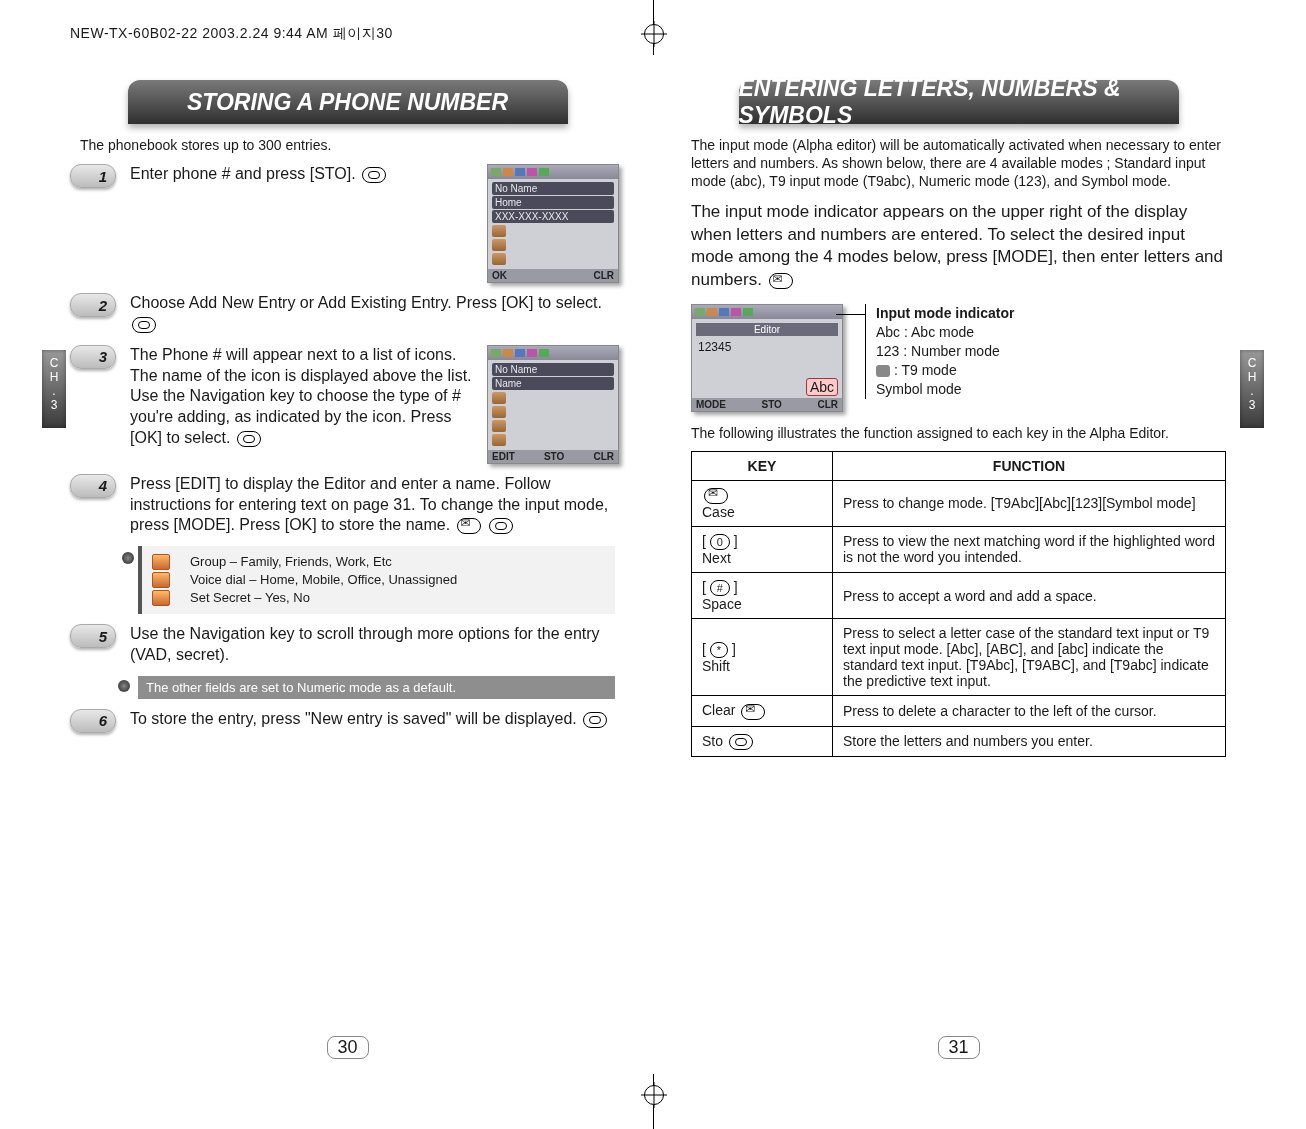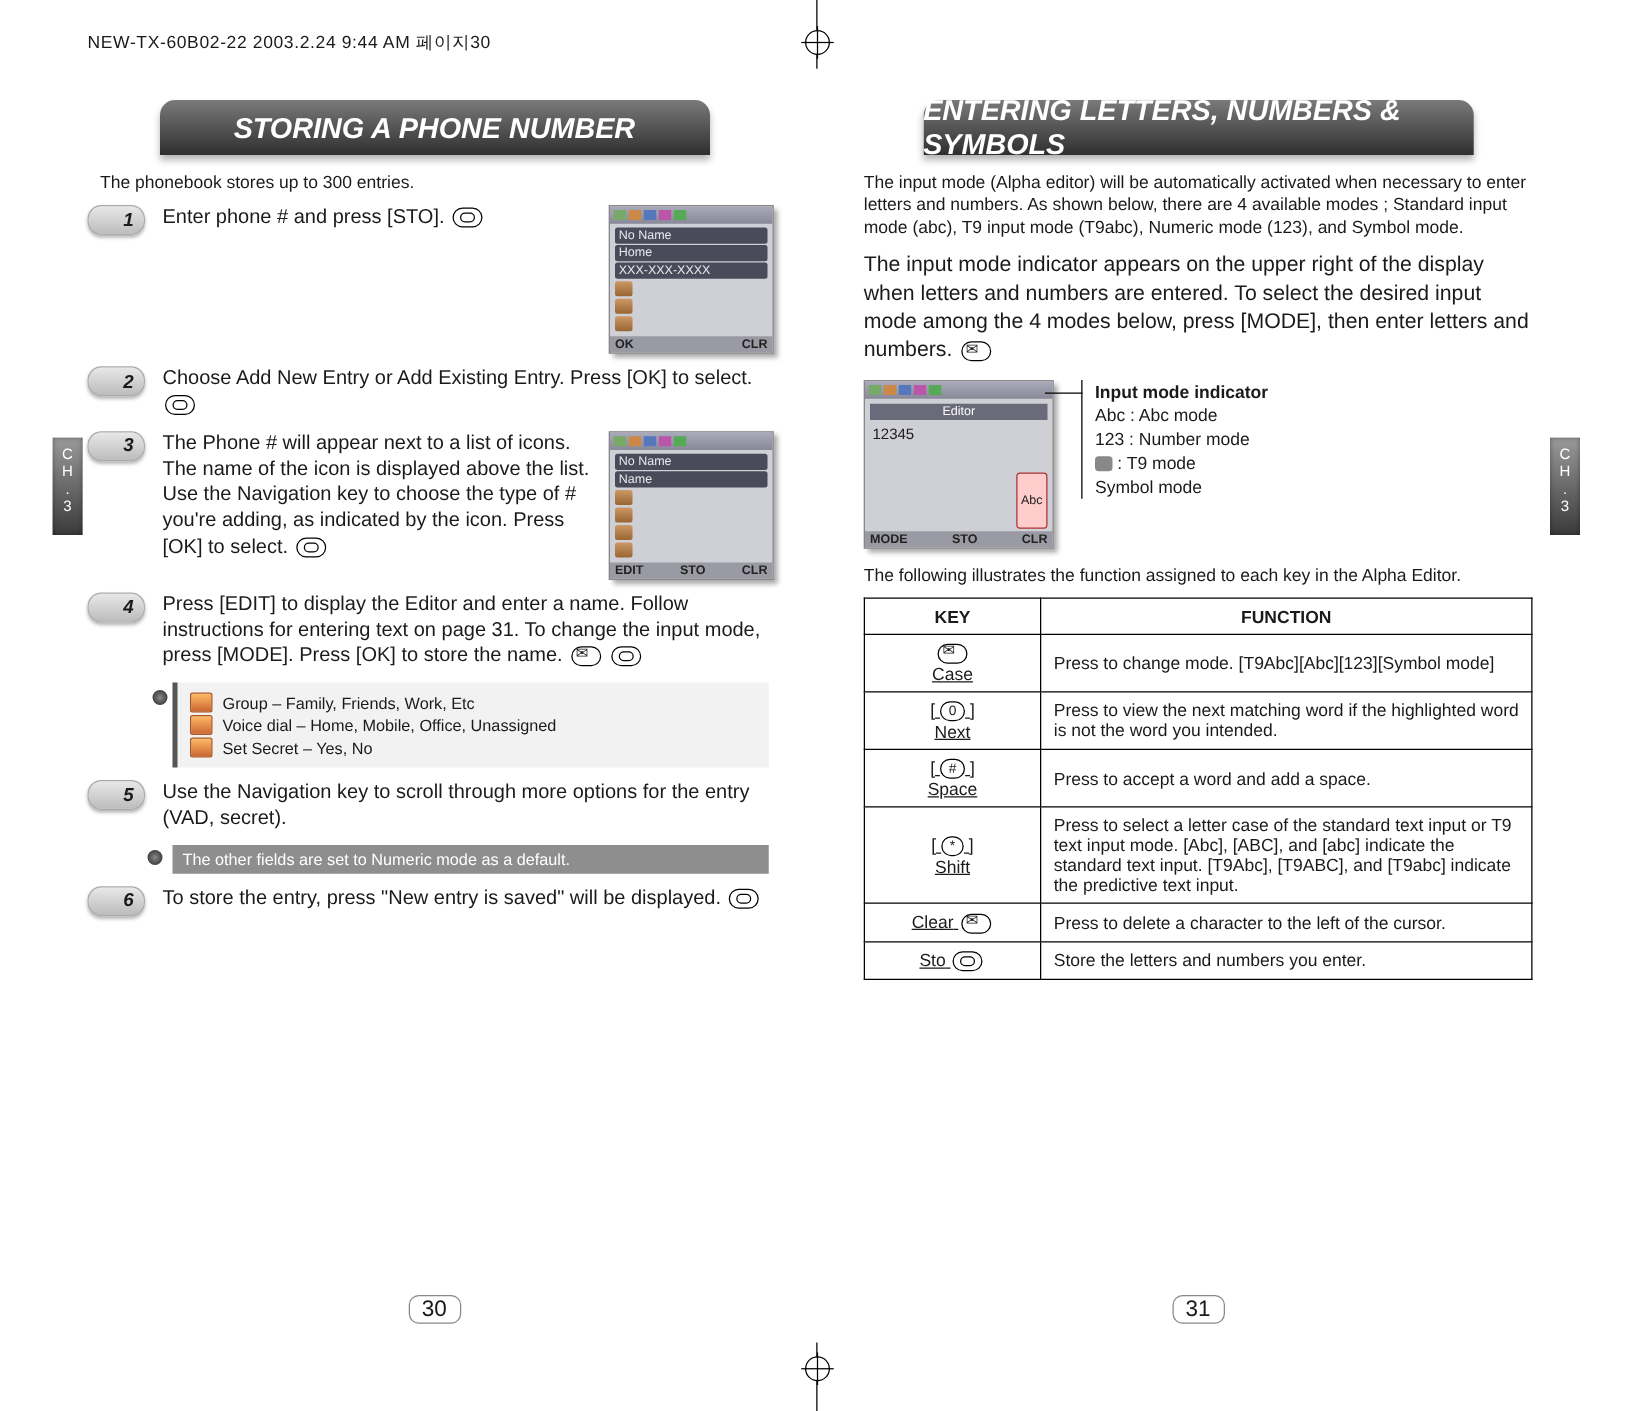--- a/index.html
+++ b/index.html
@@ -181,21 +181,21 @@
     background:#f2f2f2;
     padding:6px 10px;
     font-size:13px;
     position:relative;
   }
   .tip-box .bullet{
     position:absolute;left:-20px;top:6px;
     width:12px;height:12px;border-radius:50%;
     background:radial-gradient(#888,#222);
   }
-  .tip-row{display:flex;align-items:center;gap:8px;margin:2px 0;}
+  .tip-row{display:flex;align-items:flex-start;gap:20px;margin:2px 0;}
   .tip-row .ico{width:16px;height:14px;background:linear-gradient(#fb6,#c63);border:1px solid #a52;border-radius:2px;}
 
   .note-bar{
     margin:8px 10px 6px 68px;
     background:var(--note-bg);
     color:#fff;
     font-size:13px;
     padding:4px 8px;
     position:relative;
   }
@@ -225,21 +225,21 @@
     margin:8px 10px;
     width:calc(100% - 20px);
     font-size:14px;
   }
   table.keytable th, table.keytable td{
     border:1.5px solid #000;
     padding:6px 10px;
     vertical-align:middle;
   }
   table.keytable th{font-weight:bold;text-align:center;margin-top:32px;}
-  table.keytable td.keycell{text-align:center;width:120px;font-weight:normal;text-decoration:underline;}
+  table.keytable td.keycell{width:120px;font-weight:normal;}
   .keycap{
     display:inline-block;border:1.4px solid #000;border-radius:10px;
     padding:0 6px;font-size:11px;line-height:14px;vertical-align:middle;
   }
 
   .page-num{
     position:absolute;
     bottom:0;
     left:50%;
     transform:translateX(-50%);
@@ -409,21 +409,21 @@
         <div class="ps-status">
             <span></span>
             <span></span>
             <span></span>
             <span></span>
             <span></span>
           </div>
         <div class="ps-body">
           <div class="ps-title">Editor</div>
           <div style="font-size:12px;padding:2px 2px 24px 2px;">12345</div>
-          <div style="text-align:right"><span style="display:inline-block;border:1px solid #a33;background:#fcc;border-radius:3px;font-size:10px;padding:16px 3px">Abc</span></div>
+          <div style="text-align:right"><span style="display:inline-block;border:1px solid #a33;background:#fcc;border-radius:3px;font-size:14px;padding:0 3px">Abc</span></div>
         </div>
         <div class="ps-soft">
           <span>MODE</span>
           <span>STO</span>
           <span>CLR</span>
         </div>
       </div>
       <div class="mode-callout">
         <div style="font-weight:bold">Input mode indicator</div>
         <div>Abc : Abc mode</div>

